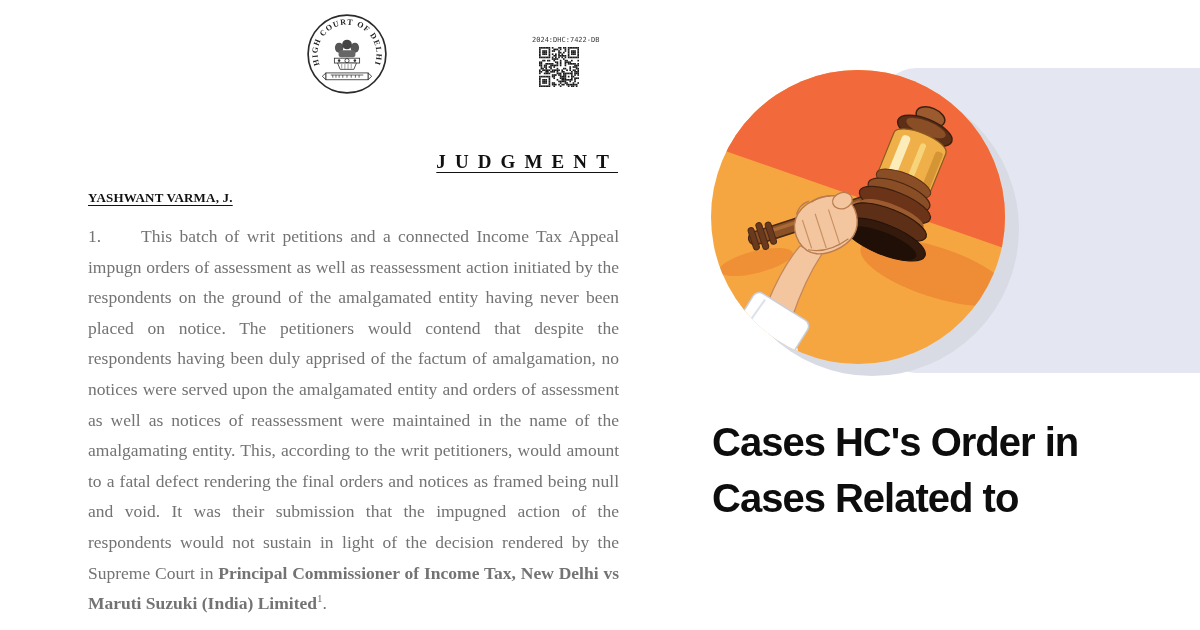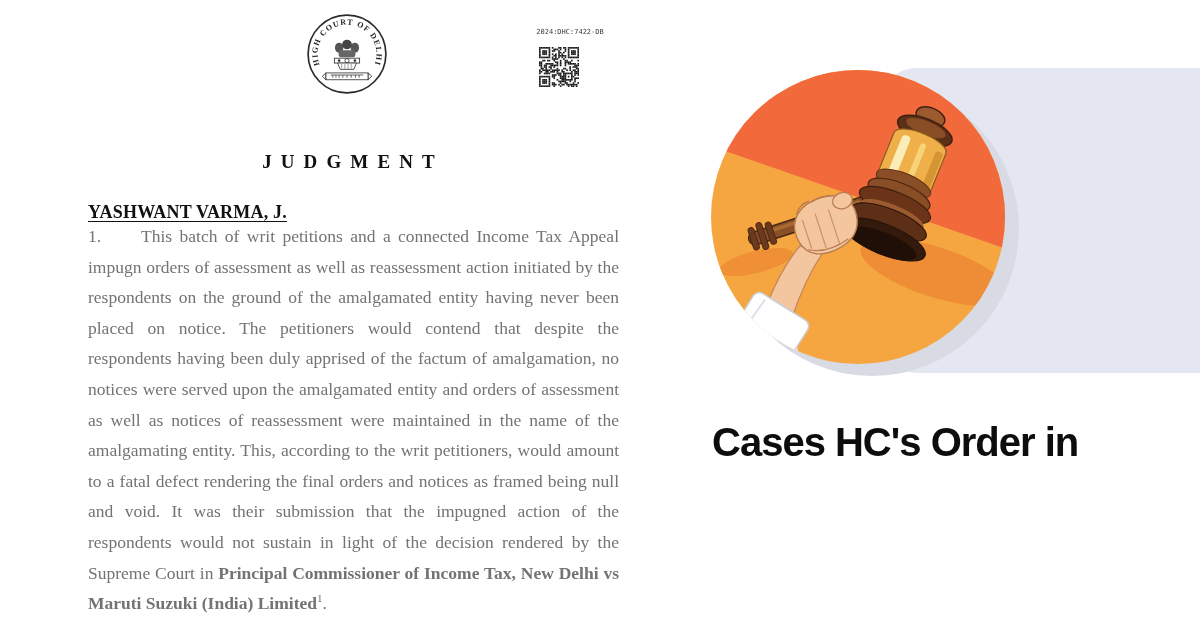--- a/index.html
+++ b/index.html
@@ -11,31 +11,31 @@
     --title:#0D0D0D;
   }
   *{margin:0;padding:0;box-sizing:border-box;}
   html,body{background:#fff;}
   .stage{
     position:relative;width:1200px;height:630px;background:#FFFFFF;overflow:hidden;
     font-family:"Liberation Serif",serif;color:var(--ink);
   }
   
   .seal-svg{position:absolute;left:306px;top:13px;width:82px;height:82px;}
-  .citation{position:absolute;left:532px;top:28px;width:76px;text-align:center;
+  .citation{position:absolute;left:532px;top:36px;width:76px;
     font-family:"DejaVu Sans Mono",monospace;font-size:7px;letter-spacing:0;color:#3A3A3A;}
   .qr-svg{position:absolute;left:539px;top:47px;width:40px;height:40px;}
   .doc-heading{
-    position:absolute;left:88px;top:150px;width:530px;text-align:center;
+    position:absolute;left:88px;top:150px;width:530px;text-align:right;
     font-weight:bold;font-size:19px;line-height:24px;letter-spacing:0.48em;
-    text-underline-offset:4px;color:#111;
+    text-decoration:underline;text-underline-offset:4px;color:#111;
   }
   .judge-line{
-    position:absolute;left:88px;top:200px;
-    font-weight:bold;font-size:18px;line-height:24px;letter-spacing:0.2px;
+    position:absolute;left:88px;top:186px;
+    font-weight:bold;font-size:13px;line-height:24px;letter-spacing:0.2px;
     text-decoration:underline;text-underline-offset:3px;color:#111;
   }
   .para{
     position:absolute;left:88px;top:221px;width:531px;
     font-size:17.5px;line-height:30.6px;text-align:justify;color:#737373;
   }
   .para .num{display:inline-block;width:53px;}
   .para .bold{font-weight:bold;}
   .para sup{font-size:11px;line-height:0;vertical-align:super;}
   
@@ -475,15 +475,16 @@
       <g transform="rotate(32 772 330)">
         <rect x="728" y="330" width="78" height="60" rx="8" fill="#F3F5FA"></rect>
         <rect x="738" y="304" width="64" height="44" rx="7" fill="#FFFFFF" stroke="#C9CEDA" stroke-width="1.5"></rect>
         <path d="M750,308 L748,344" stroke="#DDE1EA" stroke-width="2" fill="none"></path>
       </g>
     </g>
   </svg>
 
   <div class="card-title">
     <div class="title-line">Cases HC's Order in</div>
+    <div class="title-line">Cases Related to</div>
   </div>
 
 </div>
 
 </body></html>

